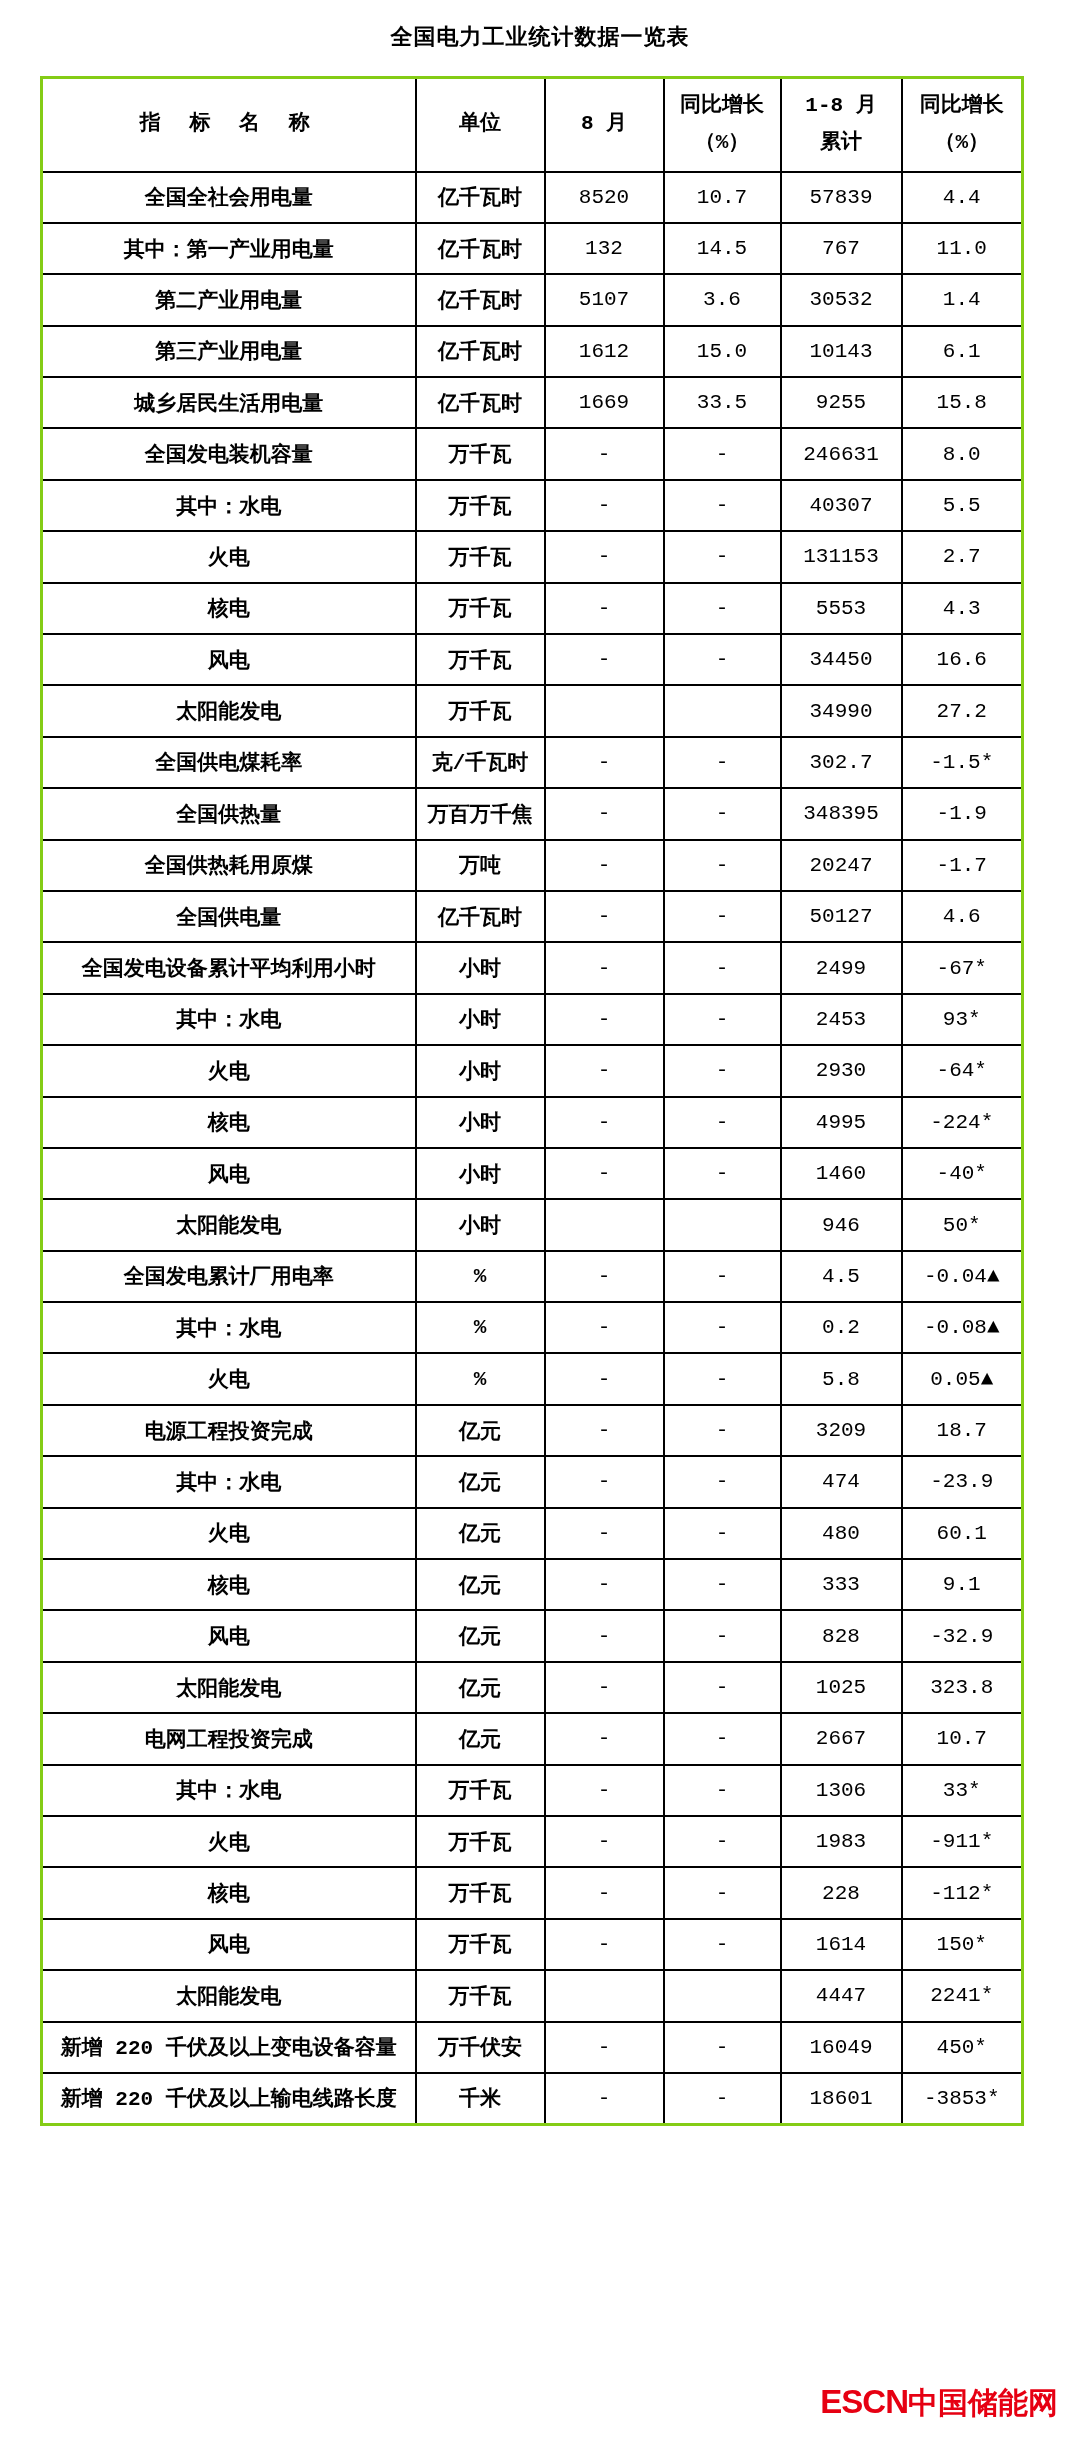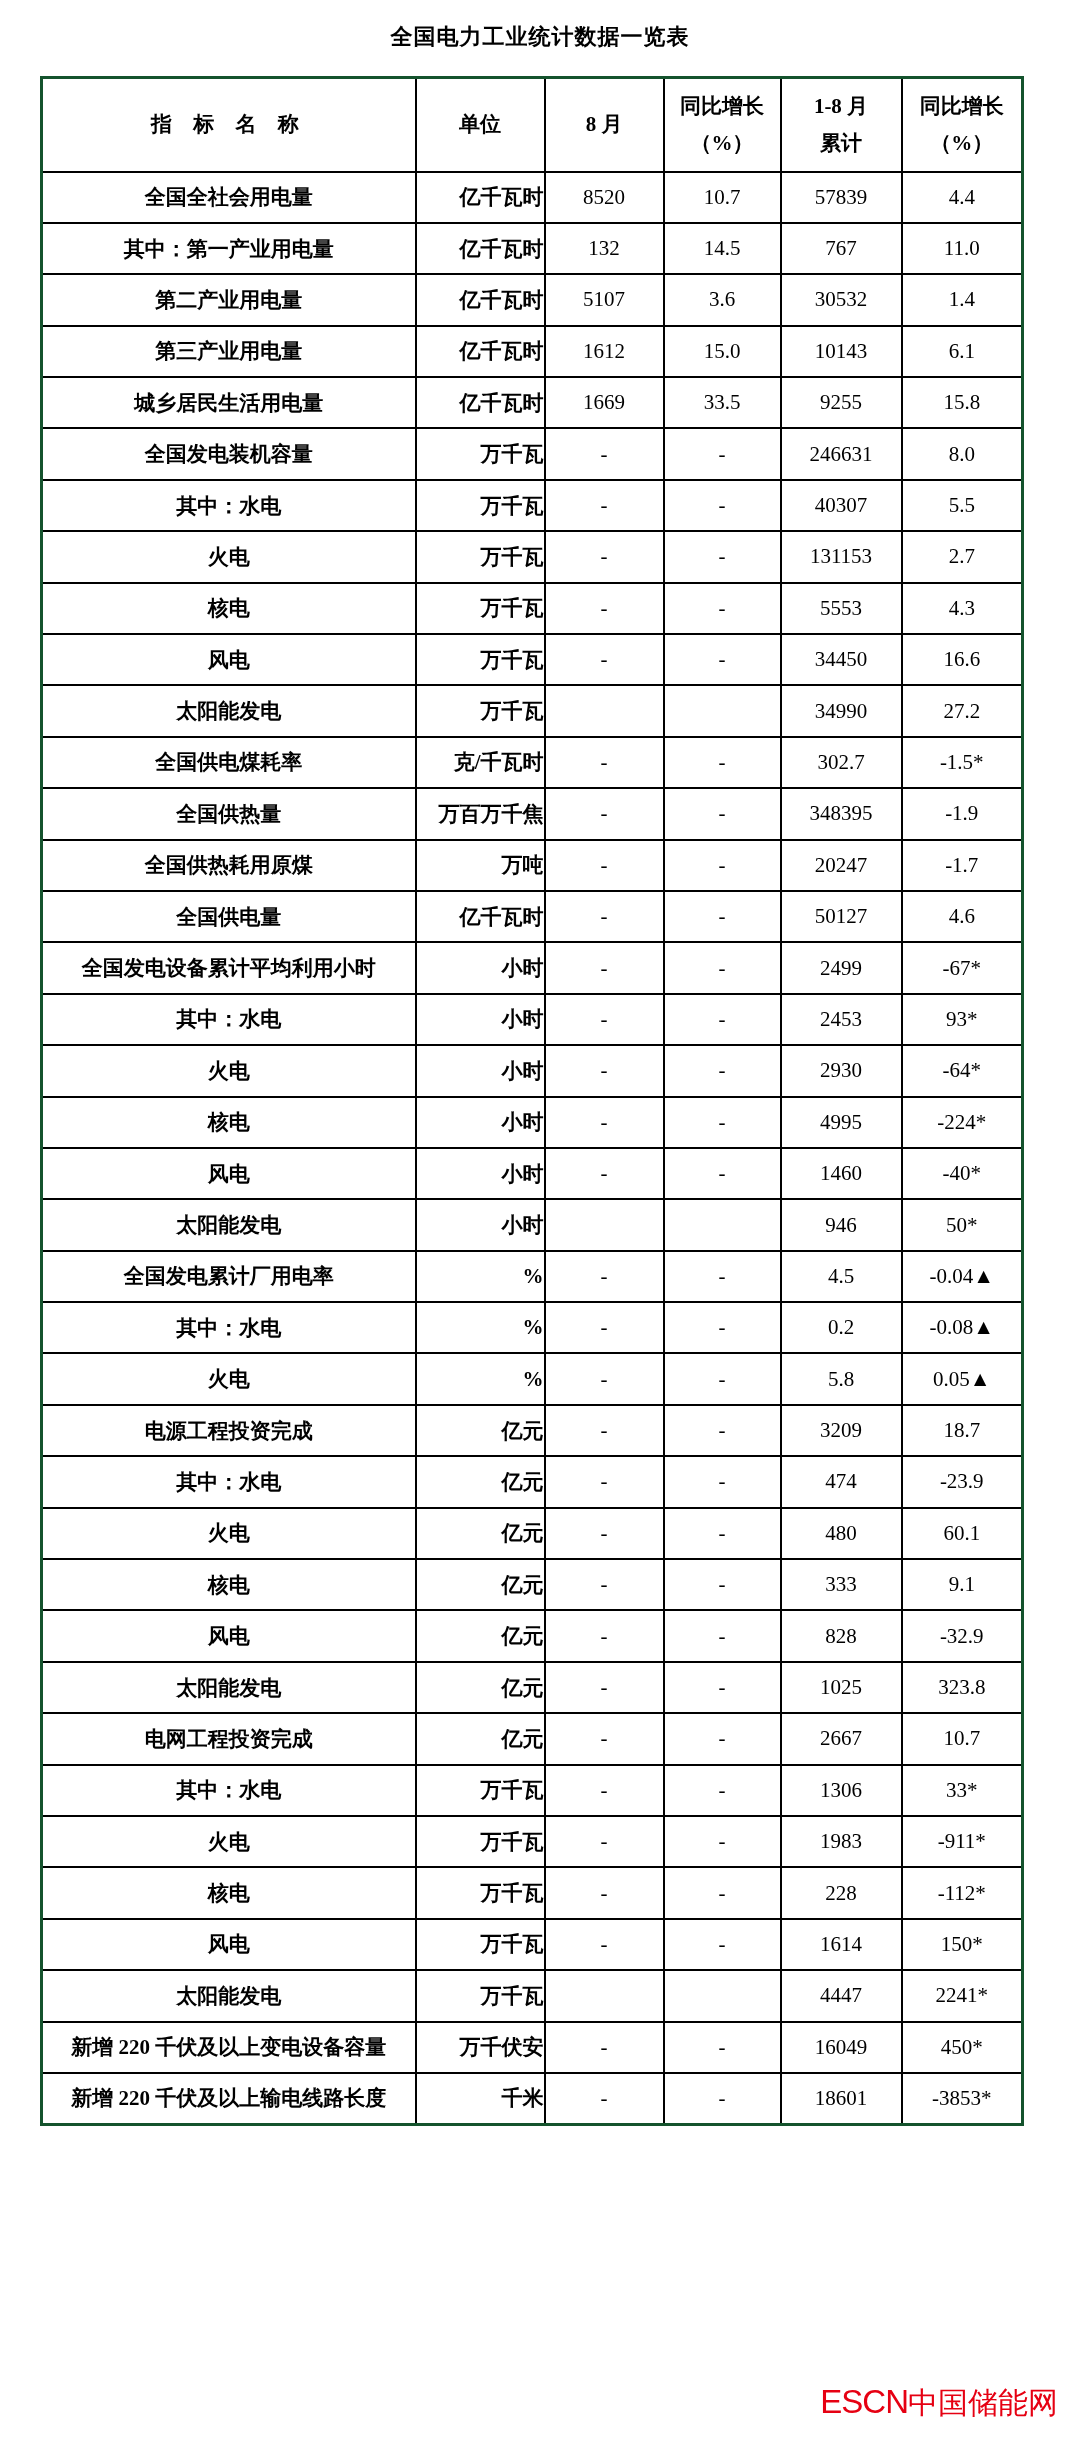--- a/index.html
+++ b/index.html
@@ -18,59 +18,60 @@
     text-align: center;
     font-size: 22px;
     font-weight: 700;
     letter-spacing: 1px;
   }
   table.stats {
     border-collapse: collapse;
     table-layout: fixed;
     width: 981px;
     margin: 24px 4px 0 40px;
-    border: 3px solid #14532d;
+    border: 3px solid #84cc16;
+    font-family: Liberation Mono, monospace;
   }
   table.stats th, table.stats td {
     border: 2px solid #000;
     vertical-align: middle;
     overflow: hidden;
     padding: 0;
   }
   thead th {
     height: 94px;
     font-size: 21px;
     font-weight: 700;
     text-align: center;
     line-height: 1.75;
   }
   th .hline { white-space: pre; }
   th.h-name .hline { letter-spacing: 8px; }
   tbody td { height: 51.4px; font-size: 21px; }
   td.c-name { text-align: center; font-weight: 700; }
-  td.c-unit { text-align: right; font-weight: 700; }
+  td.c-unit { text-align: center; font-weight: 700; }
   td.c-num  { text-align: center; font-weight: 400; }
   td.ind0 { padding-left: 10px; }
   td.ind1 { padding-left: 52px; }
   td.ind2 { padding-left: 117px; }
   td.ind3 { padding-left: 161px; }
   .footnote {
     margin: 11px 0 0 78px;
     width: 925px;
     font-size: 21px;
     line-height: 32px;
     font-weight: 700;
   }
   .logo {
     position: absolute;
     top: 2383px;
     right: 22px;
     color: #e60012;
     font-family: "Liberation Sans", "DejaVu Sans", sans-serif;
-    font-weight: 400;
+    font-weight: 700;
     font-size: 30px;
     letter-spacing: 0px;
     white-space: nowrap;
   }
   .logo .latin { font-size: 33px; letter-spacing: -1px; }
 </style>
 </head>
 <body>
 
 <h1 class="title">全国电力工业统计数据一览表</h1>

